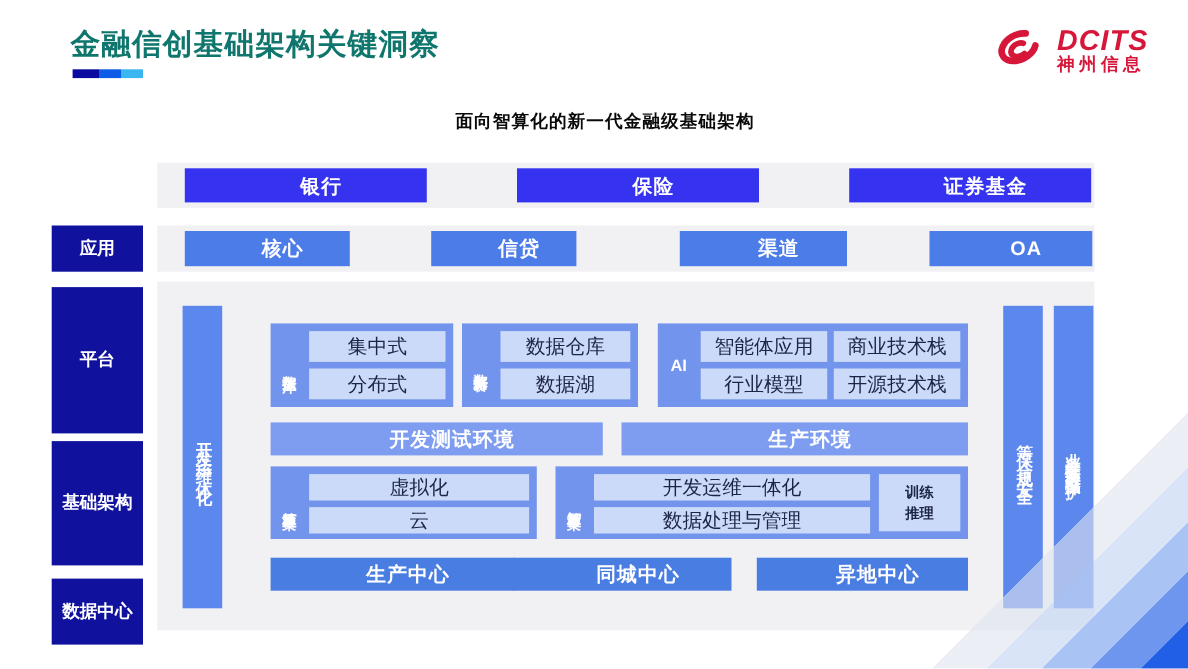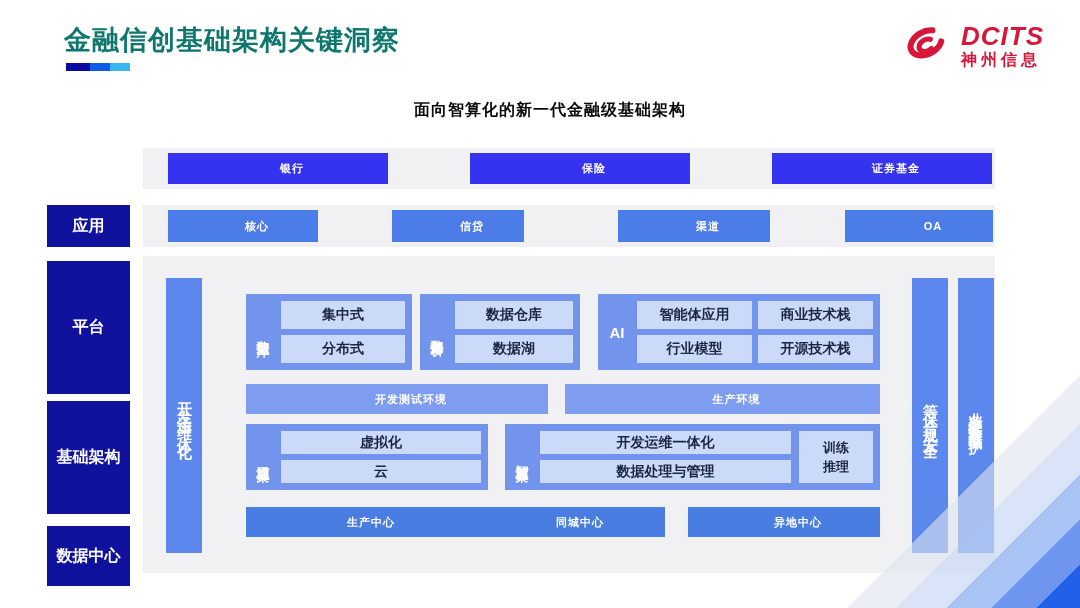--- a/index.html
+++ b/index.html
@@ -30,21 +30,21 @@
   .nb-infrastructure { top:401px; height:113px; }
   .nb-datacenter { top:526px; height:60px; }
 
   
   .strip, .panel { position:absolute; left:143px; width:852px; background:#f1f1f4; z-index:1; }
   .strip1 { top:148px; height:41px; }
   .strip2 { top:205px; height:42px; }
   .panel { top:256px; height:317px; }
 
   
-  .chip { position:absolute; color:#fff; font-weight:700; font-size:11px; display:flex; align-items:center; justify-content:center; z-index:2; letter-spacing:1px;padding-left:28px; }
+  .chip { position:absolute; color:#fff; font-weight:700; font-size:18px; display:flex; align-items:center; justify-content:center; z-index:2; letter-spacing:1px;padding-left:28px; }
   .row1 { background:#3533ef; top:153px; height:31px; }
   .row2 { background:#4c7ce8; top:210px; height:32px; }
   .c-bank { left:168px; width:220px; } .c-ins { left:470px; width:220px; } .c-sec { left:772px; width:220px; }
   .c-core { left:168px; width:150px; } .c-credit { left:392px; width:132px; } .c-channel { left:618px; width:152px; } .c-oa { left:845px; width:148px; }
 
   .env { background:#7e9df0; top:384px; height:30px; }
   .e-dev { left:246px; width:302px; } .e-prod { left:565px; width:315px; }
   .center { background:#4a7de2; top:507px; height:30px; }
   .ct1 { left:246px; width:222px; } .ct2 { left:467px; width:198px; } .ct3 { left:688px; width:192px; }
 
@@ -60,21 +60,21 @@
   .g-db { left:246px; top:294px; width:166px; height:76px; }
   .g-an { left:420px; top:294px; width:160px; height:76px; }
   .g-ai { left:598px; top:294px; width:282px; height:76px; }
   .g-fw1 { left:246px; top:424px; width:242px; height:66px; }
   .g-fw2 { left:505px; top:424px; width:375px; height:66px; }
   .vlabel { writing-mode:vertical-rl; text-orientation:upright; color:#fff; font-weight:700; font-size:13px; line-height:1;
             display:flex; align-items:center; justify-content:center; width:20px; letter-spacing:1px; }
   .hlabel { color:#fff; font-weight:700; font-size:15px; display:flex; align-items:center; justify-content:center; width:24px; }
   .gcol { flex:1; display:flex; flex-direction:column; gap:6px; }
   .grid2 { flex:1; display:grid; grid-template-columns:1fr 1fr; gap:6px; }
-  .litebox { flex:1; background:#cbdaf8; color:#1c2547; font-size:14px; font-weight:700; display:flex; align-items:center; justify-content:center; }
+  .litebox { flex:1; background:#cbdaf8; color:#1c2547; font-size:18px; font-weight:400; display:flex; align-items:center; justify-content:center; }
   .grid2 .litebox { flex:none; }
   .sidebox { width:74px; background:#cbdaf8; color:#1c2547; font-size:13px; font-weight:700; display:flex; align-items:center; justify-content:center; text-align:center; padding:0 18px; line-height:1.5; }
 
   
   .corner-stripes { position:absolute; left:780px; top:300px; width:300px; height:308px; z-index:5; pointer-events:none;
     background:linear-gradient(135deg,
       rgba(255,255,255,0) 0%, rgba(255,255,255,0) 61.7%,
       rgba(222,228,238,0.60) 61.7%, rgba(222,228,238,0.60) 69.9%,
       rgba(200,216,244,0.70) 69.9%, rgba(200,216,244,0.70) 78.1%,
       #a9c3f5 78.1%, #a9c3f5 85.5%,

